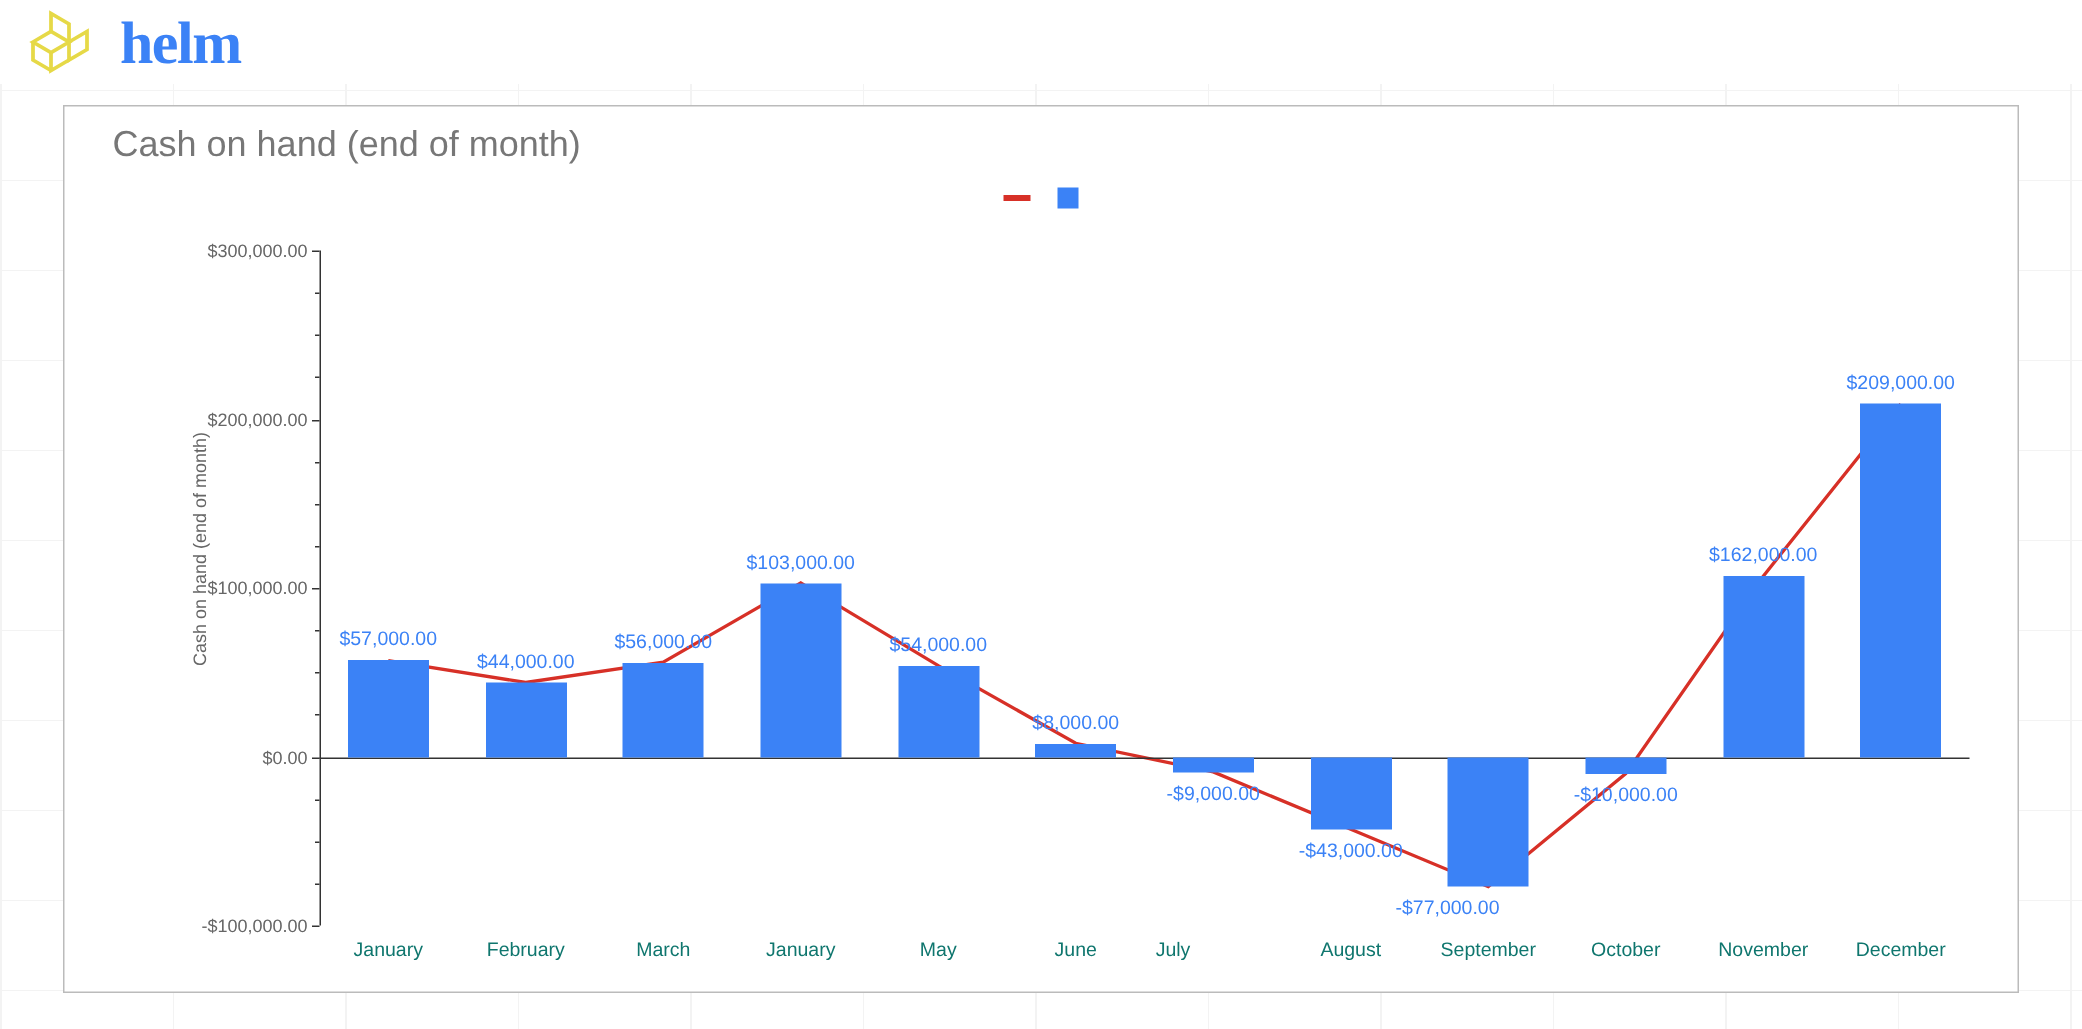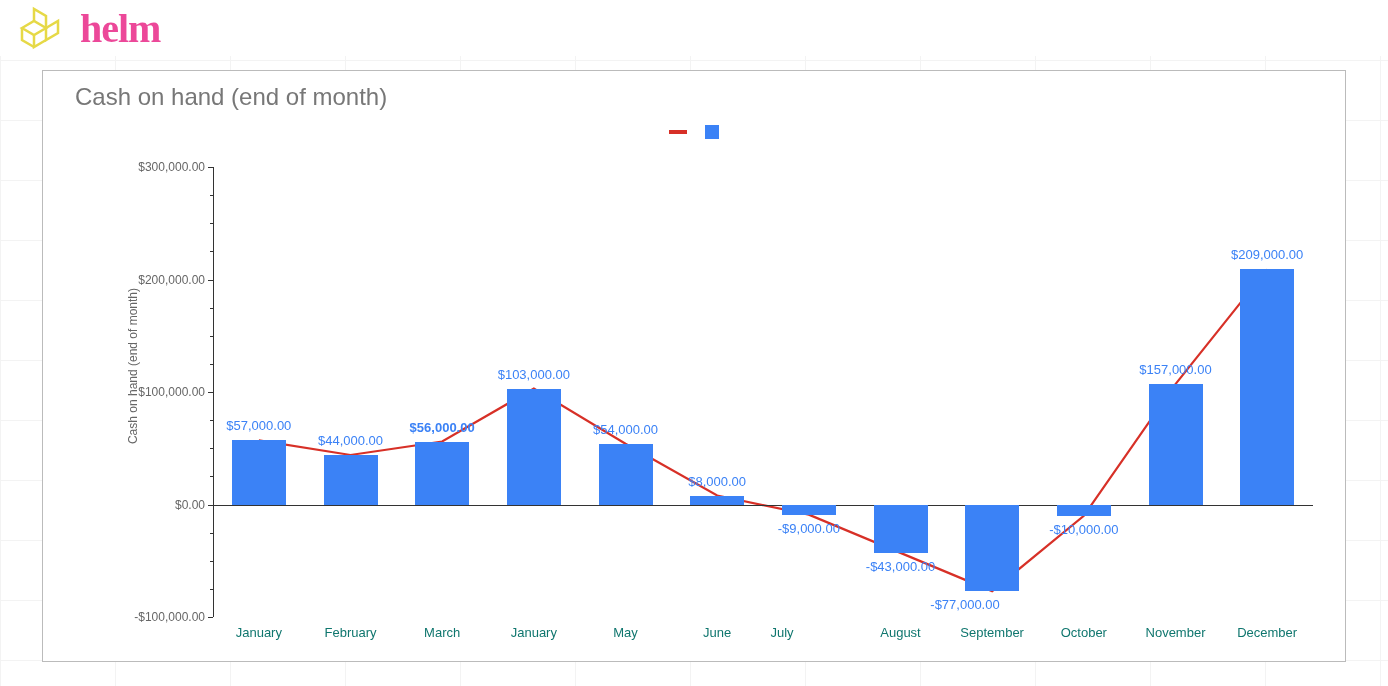--- a/index.html
+++ b/index.html
@@ -29,21 +29,21 @@
       background: #fff;
       z-index: 2;
     }
     .logo-icon {
       width: 52px; height: 44px;
       margin-right: 12px;
     }
     .logo-text {
       font-size: 40px;
       font-weight: 700;
-      color: #ec4899;
+      color: #3b82f6;
       letter-spacing: -1px;
       font-family: Georgia, 'Times New Roman', serif;
     }
     .chart-card {
       position: absolute;
       left: 42px;
       top: 70px;
       width: 1304px;
       height: 592px;
       border: 1px solid #bbb;
@@ -205,21 +205,21 @@
       <div class="ytick-line" style="top: 84.375px; width: 3px; left: -3px;"></div>
       <div class="ytick-line" style="top: 56.25px; width: 3px; left: -3px;"></div>
       <div class="ytick-line" style="top: 28.125px; width: 3px; left: -3px;"></div>
       <div class="bar" style="left: 18.8333px; top: 273.375px; height: 64.125px;"></div>
       <div class="bar-label" style="left: 45.8333px; top: 251.375px;">$57,000.00</div>
       <div class="xtick" style="left: 45.8333px;">January</div>
       <div class="bar" style="left: 110.5px; top: 288px; height: 49.5px;"></div>
       <div class="bar-label" style="left: 137.5px; top: 266px;">$44,000.00</div>
       <div class="xtick" style="left: 137.5px;">February</div>
       <div class="bar" style="left: 202.167px; top: 274.5px; height: 63px;"></div>
-      <div class="bar-label" style="left: 229.167px; top: 252.5px; font-weight: bold;">$56,000.00</div>
+      <div class="bar-label" style="left: 229.167px; top: 252.5px;">$56,000.00</div>
       <div class="xtick" style="left: 229.167px;">March</div>
       <div class="bar" style="left: 293.833px; top: 221.625px; height: 115.875px;"></div>
       <div class="bar-label" style="left: 320.833px; top: 199.625px;">$103,000.00</div>
       <div class="xtick" style="left: 320.833px;">January</div>
       <div class="bar" style="left: 385.5px; top: 276.75px; height: 60.75px;"></div>
       <div class="bar-label" style="left: 412.5px; top: 254.75px;">$54,000.00</div>
       <div class="xtick" style="left: 412.5px;">May</div>
       <div class="bar" style="left: 477.167px; top: 328.5px; height: 9px;"></div>
       <div class="bar-label" style="left: 504.167px; top: 306.5px;">$8,000.00</div>
       <div class="xtick" style="left: 504.167px;">June</div>
@@ -229,19 +229,19 @@
       <div class="bar" style="left: 660.5px; top: 337.5px; height: 48.375px;"></div>
       <div class="bar-label" style="left: 687.5px; top: 391.875px;">-$43,000.00</div>
       <div class="xtick" style="left: 687.5px;">August</div>
       <div class="bar" style="left: 752.167px; top: 337.5px; height: 86.625px;"></div>
       <div class="bar-label" style="left: 752px; top: 430.125px;">-$77,000.00</div>
       <div class="xtick" style="left: 779.167px;">September</div>
       <div class="bar" style="left: 843.833px; top: 337.5px; height: 11.25px;"></div>
       <div class="bar-label" style="left: 870.833px; top: 354.75px;">-$10,000.00</div>
       <div class="xtick" style="left: 870.833px;">October</div>
       <div class="bar" style="left: 935.5px; top: 217.125px; height: 120.375px;"></div>
-      <div class="bar-label" style="left: 962.5px; top: 195.125px;">$157,000.00</div>
+      <div class="bar-label" style="left: 962.5px; top: 195.125px;">$162,000.00</div>
       <div class="xtick" style="left: 962.5px; text-align: center;">November</div>
       <div class="bar" style="left: 1027.17px; top: 102.375px; height: 235.125px;"></div>
       <div class="bar-label" style="left: 1054.17px; top: 80.375px;">$209,000.00</div>
       <div class="xtick" style="left: 1054.17px;">December</div>
     </div>
 </div>
 
 </body></html>

